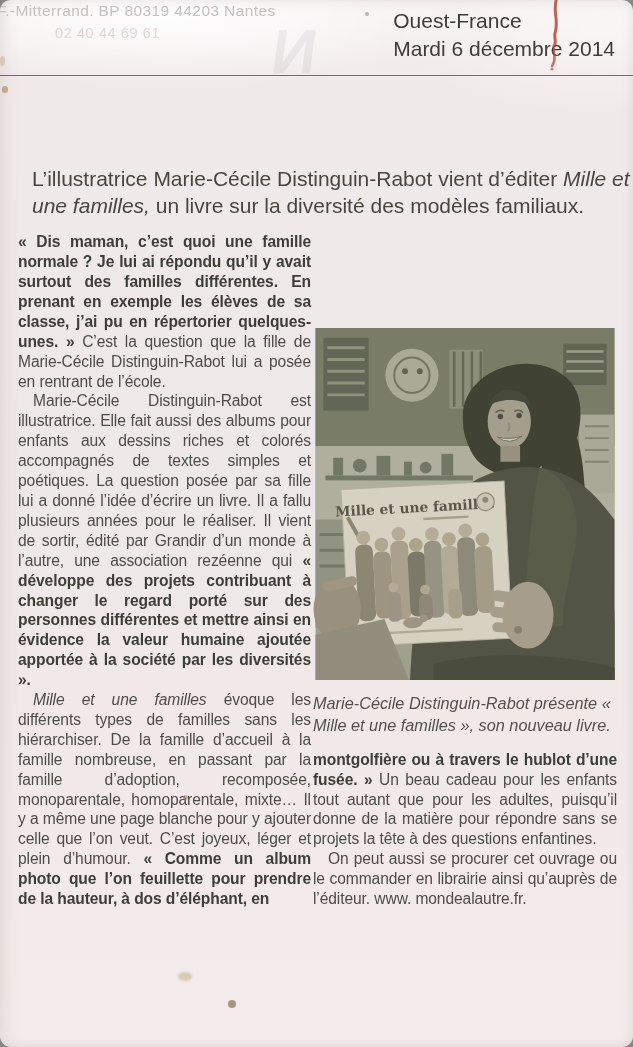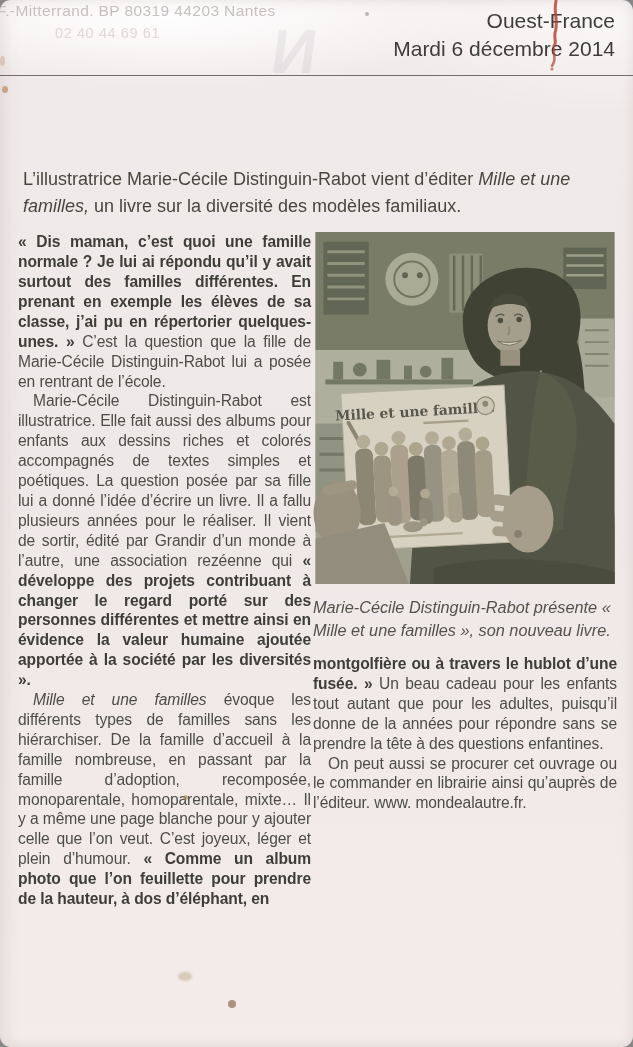--- a/index.html
+++ b/index.html
@@ -9,29 +9,29 @@
     background:
       radial-gradient(430px 95px at 170px 18px, rgba(255,255,255,.92), rgba(255,255,255,0) 72%),
       radial-gradient(300px 120px at 600px 30px, rgba(255,255,255,.45), rgba(255,255,255,0) 70%),
       linear-gradient(180deg,#f6f2f1 0%,#f1eaea 7%,#efe8e8 45%,#f1eae9 78%,#f3ecea 100%);
     box-shadow:inset 6px 0 14px rgba(120,90,90,.10), inset -4px 0 10px rgba(120,100,100,.06);
     border-radius:11px;
   }
   
   .address{position:absolute;left:-3px;top:2px;font-size:15.5px;letter-spacing:.4px;color:#c6c1c0;white-space:nowrap;}
   .phone{position:absolute;left:55px;top:25px;font-size:14.5px;letter-spacing:.6px;color:#e2d8d6;}
-  .masthead{position:absolute;right:18px;top:7px;text-align:right;font-size:21px;line-height:28px;color:#3d3d3b;}
+  .masthead{position:absolute;right:18px;top:7px;font-size:21px;line-height:28px;color:#3d3d3b;}
   .watermark-n{position:absolute;left:272px;top:16px;font-size:62px;font-weight:bold;color:rgba(105,105,120,.09);transform:scaleX(-1) skewX(8deg);}
   .rule{position:absolute;left:0;right:0;top:75px;border-top:1.7px solid rgba(62,62,60,.72);}
   .red-mark{position:absolute;left:543px;top:0;width:28px;height:72px;}
   
   main{position:absolute;left:18px;top:157px;width:611px;}
   h1{margin:0;font-size:27.5px;line-height:31px;font-weight:bold;color:#3b3d37;letter-spacing:-.3px;}
-  .standfirst{margin:9px 5px 0;width:602px;font-size:18px;line-height:26.6px;color:#47473f;}
-  .cols{display:flex;gap:2px;margin-top:13px;align-items:flex-start;}
+  .standfirst{margin:9px 14px 0;width:602px;font-size:21px;line-height:26.6px;color:#47473f;}
+  .cols{display:flex;gap:2px;margin-top:13px;align-items:flex-end;}
   .col-left{width:293px;}
   .col-right{width:304px;}
   .body-p{margin:0;font-size:15.6px;line-height:19.9px;letter-spacing:-.1px;text-align:justify;color:#4d4d48;text-indent:15px;-webkit-hyphens:auto;hyphens:auto;}
   .paragraphs > p:first-child{text-indent:0;}
   .b{font-weight:bold;color:#3e3e38;}
   .i{font-style:italic;}
   figure{margin:0;width:304px;}
   figure svg{display:block;width:304px;height:352px;}
   figcaption{margin:12px 0 13px;font-style:italic;font-size:16.3px;line-height:22.4px;color:#53524a;}
   
@@ -167,21 +167,21 @@
               <ellipse cx="22" cy="286" rx="24" ry="33" fill="#978f7b"></ellipse>
               <rect x="6" y="259" width="36" height="10" rx="5" fill="#9d957f" transform="rotate(-12 6 259)"></rect>
             </g>
             <path d="M0,312 L70,296 L95,358 L0,358 Z" fill="#8f8b7a"></path>
             <path d="M120,342 C170,327 260,332 304,346 L304,358 L120,358 Z" fill="#3f4334"></path>
             <rect width="304" height="358" fill="#b0a89a" opacity="0.10"></rect>
           </svg>
           <figcaption>Marie-Cécile Distinguin-Rabot présente « Mille et une familles », son nouveau livre.</figcaption>
         </figure>
         <div class="paragraphs">
-            <p class="body-p"><span class="b">montgolfière ou à travers le hublot d’une fusée. » </span><span>Un beau cadeau pour les enfants tout autant que pour les adultes, puisqu’il donne de la années pour répondre sans se prendre la tête à des questions enfantines.</span></p>
+            <p class="body-p"><span class="b">montgolfière ou à travers le hublot d’une fusée. » </span><span>Un beau cadeau pour les enfants tout autant que pour les adultes, puisqu’il donne de la matière pour répondre sans se projets la tête à des questions enfantines.</span></p>
             <p class="body-p"><span>On peut aussi se procurer cet ouvrage ou le commander en librairie ainsi qu’auprès de l’éditeur. www. mondealautre.fr.</span></p>
           </div>
       </div>
     </div>
   </main>
 
   <div class="stain s1"></div>
   <div class="stain s2"></div>
   <div class="stain s3"></div>
   <div class="stain s4"></div>

